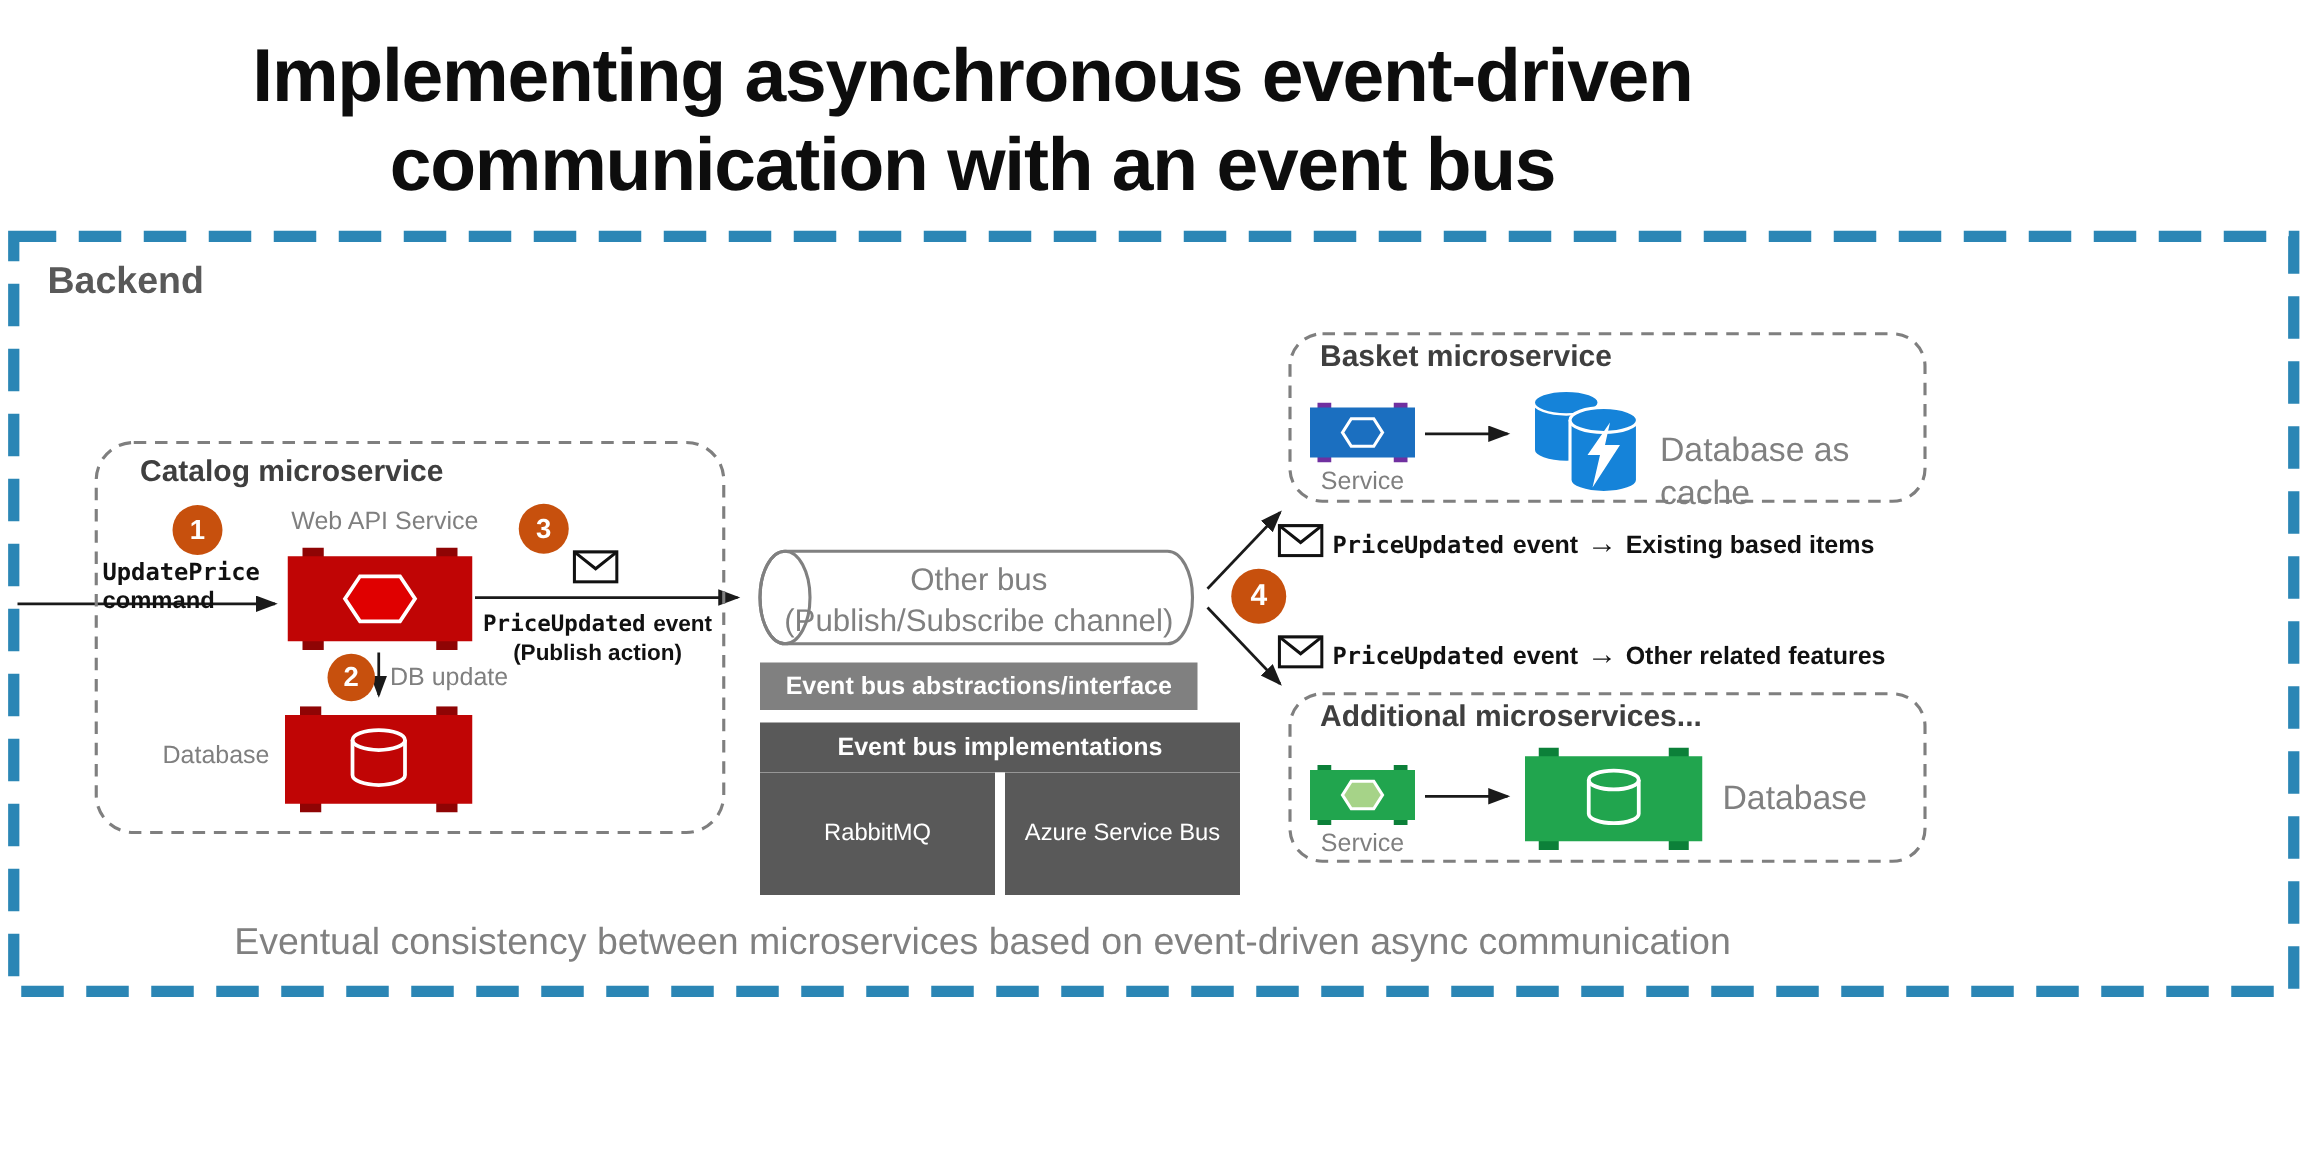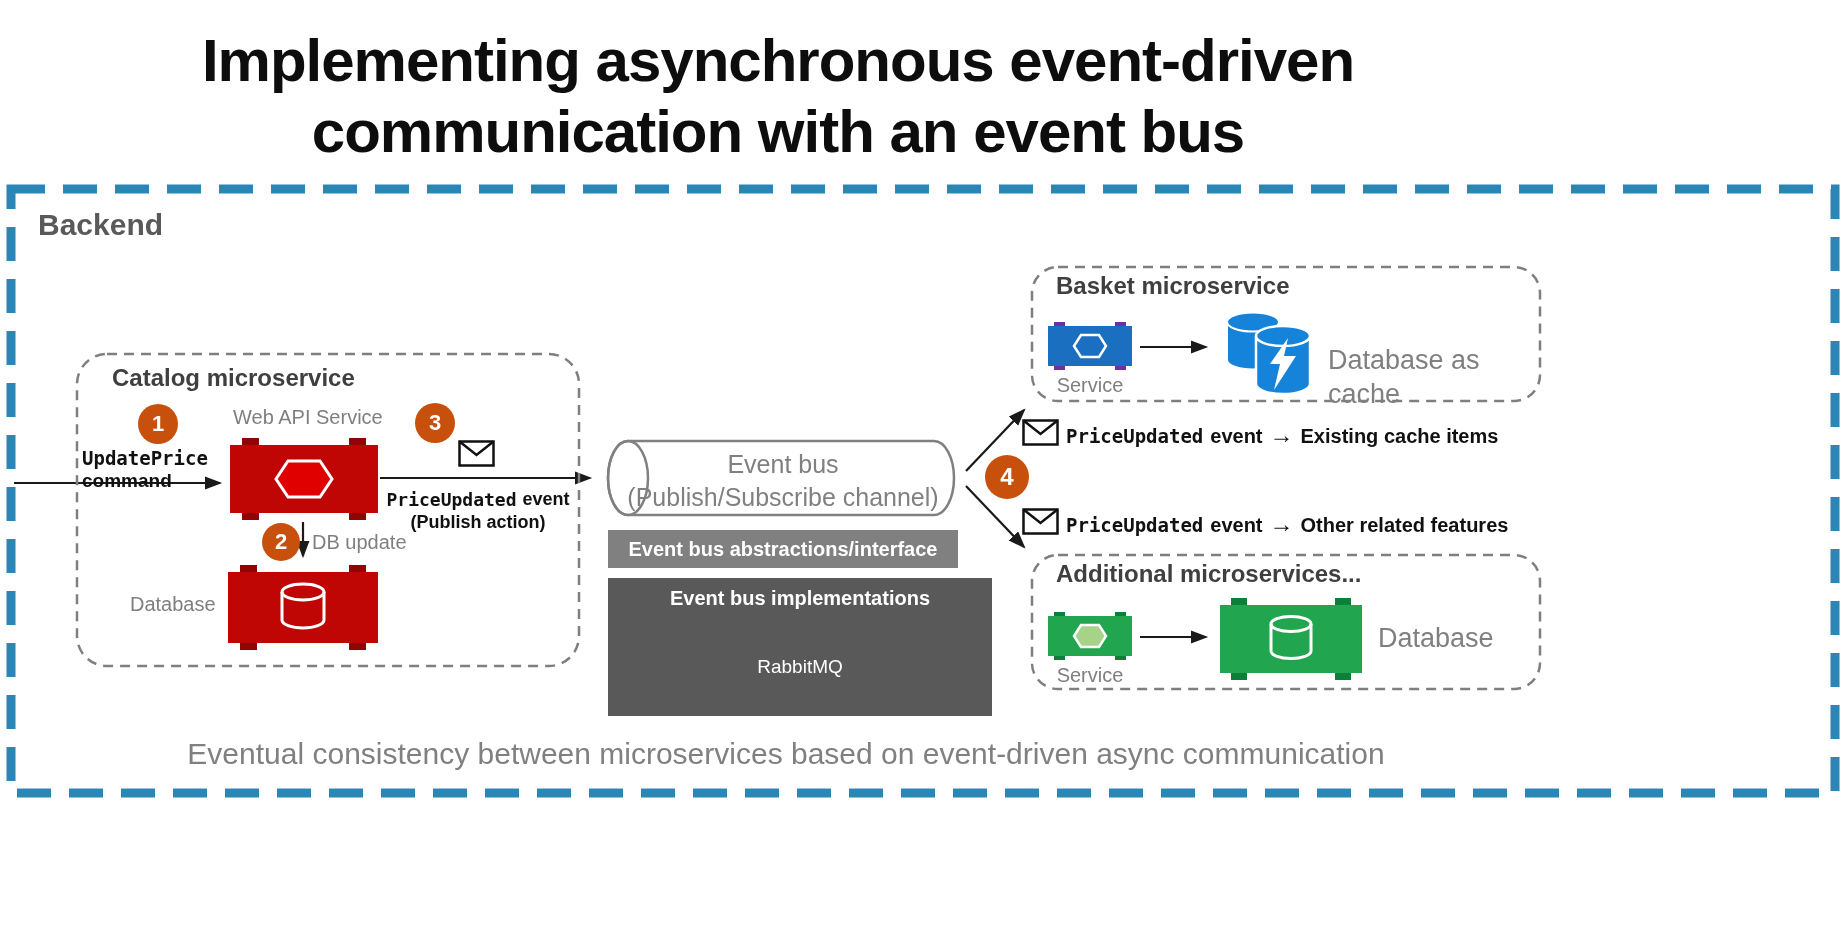--- a/index.html
+++ b/index.html
@@ -122,44 +122,45 @@
       <path d="M 54 27 L 54 55 A 21 8 0 0 0 96 55 L 96 27"></path>
     </g>
   </svg>
   <div class="abs small-gray" style="left:130px; top:593px;">Database</div>
 
   <svg class="abs" style="left:598px; top:438px;" width="368" height="80">
     <path d="M 30 3 L 336 3 A 20 37 0 0 1 336 77 L 30 77 A 20 37 0 0 1 30 3 Z" fill="#ffffff" stroke="#808080" stroke-width="2.5"></path>
     <ellipse cx="30" cy="40" rx="20" ry="37" fill="none" stroke="#808080" stroke-width="2.5"></ellipse>
   </svg>
   <div class="abs bus-label" style="left:618px; top:446px; width:330px;">
-    <div>Event bus</div>
+    <div>Other bus</div>
     <div>(Publish/Subscribe channel)</div>
   </div>
 
   <div class="abs abstractions-bar" style="left:608px; top:530px; width:350px; height:38px;">Event bus abstractions/interface</div>
 
   <div class="abs impl-box" style="left:608px; top:578px; width:384px; height:138px;">
     <div class="impl-title">Event bus implementations</div>
     <div class="impl-cols">
       <div class="impl-col">RabbitMQ</div>
+      <div class="impl-col">Azure Service Bus</div>
     </div>
   </div>
 
   <div class="abs badge" style="left:985px; top:455px; width:44px; height:44px; font-size:24px;">4</div>
 
   <svg class="abs" style="left:1022px; top:419px;" width="37" height="27">
     <rect x="1.5" y="1.5" width="34" height="24" fill="#fff" stroke="#111" stroke-width="2.5"></rect>
     <polyline points="1.5,1.5 18.5,15 35.5,1.5" fill="none" stroke="#111" stroke-width="2.5"></polyline>
   </svg>
   <div class="abs msg" style="left:1066px; top:421px;">
     <span class="mono">PriceUpdated</span>
     <span>event</span>
     <span class="msg-arrow">→</span>
-    <span>Existing cache items</span>
+    <span>Existing based items</span>
   </div>
 
   <svg class="abs" style="left:1022px; top:508px;" width="37" height="27">
     <rect x="1.5" y="1.5" width="34" height="24" fill="#fff" stroke="#111" stroke-width="2.5"></rect>
     <polyline points="1.5,1.5 18.5,15 35.5,1.5" fill="none" stroke="#111" stroke-width="2.5"></polyline>
   </svg>
   <div class="abs msg" style="left:1066px; top:510px;">
     <span class="mono">PriceUpdated</span>
     <span>event</span>
     <span class="msg-arrow">→</span>

